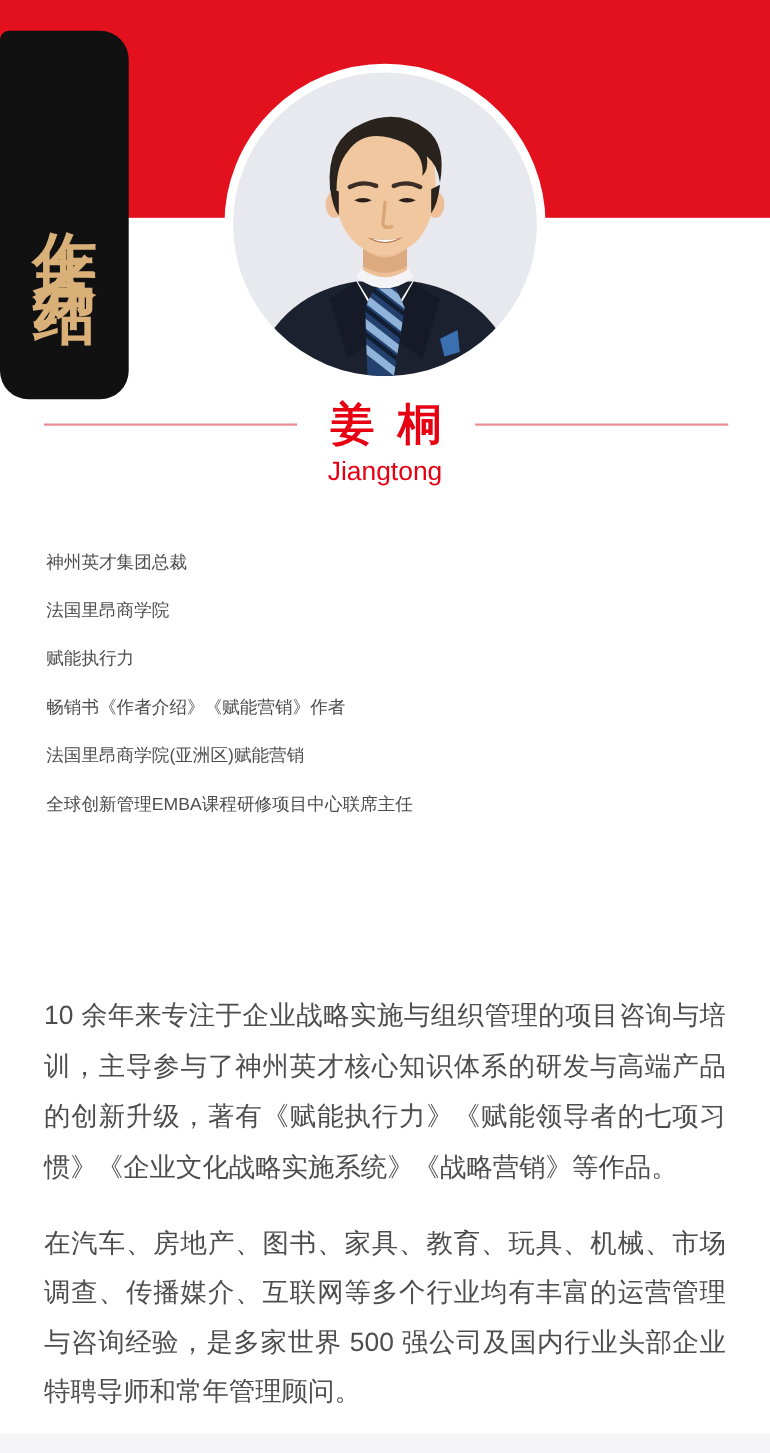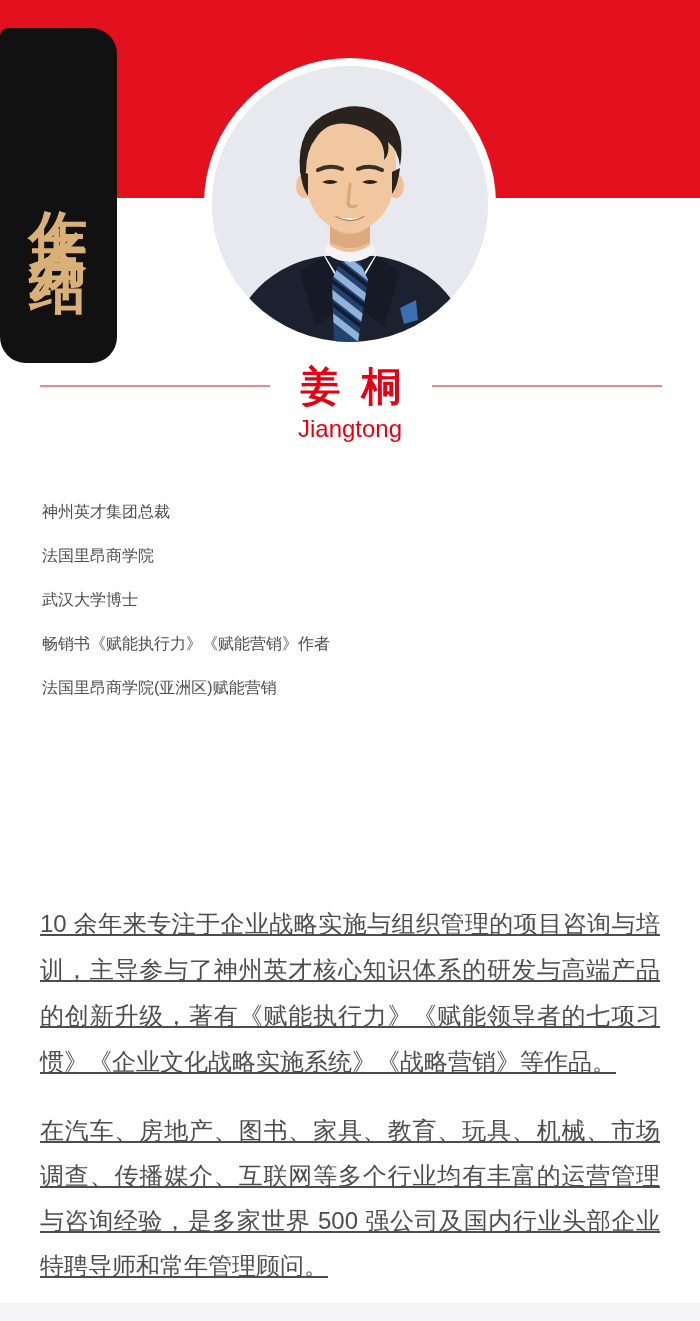--- a/index.html
+++ b/index.html
@@ -64,21 +64,20 @@
     color:var(--text-gray,#4d4d4d);
     font-size:16px;line-height:44px;
   }
   .credential-line{white-space:nowrap;}
   
   .bio{
     position:absolute;left:40px;width:620px;
     color:var(--text-gray,#4d4d4d);
     font-size:24px;line-height:46px;
     text-align:justify;
-    text-decoration:underline;
   }
   .bio.p1{top:877px;}
   .bio.p2{top:1084px;line-height:45px;}
   
   .footer-band{
     position:absolute;left:0;top:1303px;width:700px;height:18px;
     background:#f5f5f7;
   }
 </style>
 </head>
@@ -157,27 +156,28 @@
 </div>
 
 <div class="name-en">Jiangtong</div>
 
 <div class="credentials">
 
     <div class="credential-line">神州英才集团总裁</div>
 
     <div class="credential-line">法国里昂商学院</div>
 
-    <div class="credential-line">武汉大学博士</div>
+    <div class="credential-line">赋能执行力</div>
 
 
-    <div class="credential-line">畅销书《赋能执行力》《赋能营销》作者</div>
+    <div class="credential-line">畅销书《作者介绍》《赋能营销》作者</div>
 
 
     <div class="credential-line">法国里昂商学院(亚洲区)赋能营销</div>
 
+    <div class="credential-line">全球创新管理EMBA课程研修项目中心联席主任</div>
   </div>
 
 <p class="bio p1">10 余年来专注于企业战略实施与组织管理的项目咨询与培训，主导参与了神州英才核心知识体系的研发与高端产品的创新升级，著有《赋能执行力》《赋能领导者的七项习惯》《企业文化战略实施系统》《战略营销》等作品。</p>
 
 <p class="bio p2">在汽车、房地产、图书、家具、教育、玩具、机械、市场调查、传播媒介、互联网等多个行业均有丰富的运营管理与咨询经验，是多家世界 500 强公司及国内行业头部企业特聘导师和常年管理顾问。</p>
 
 <div class="footer-band"></div>
 
 </body></html>

